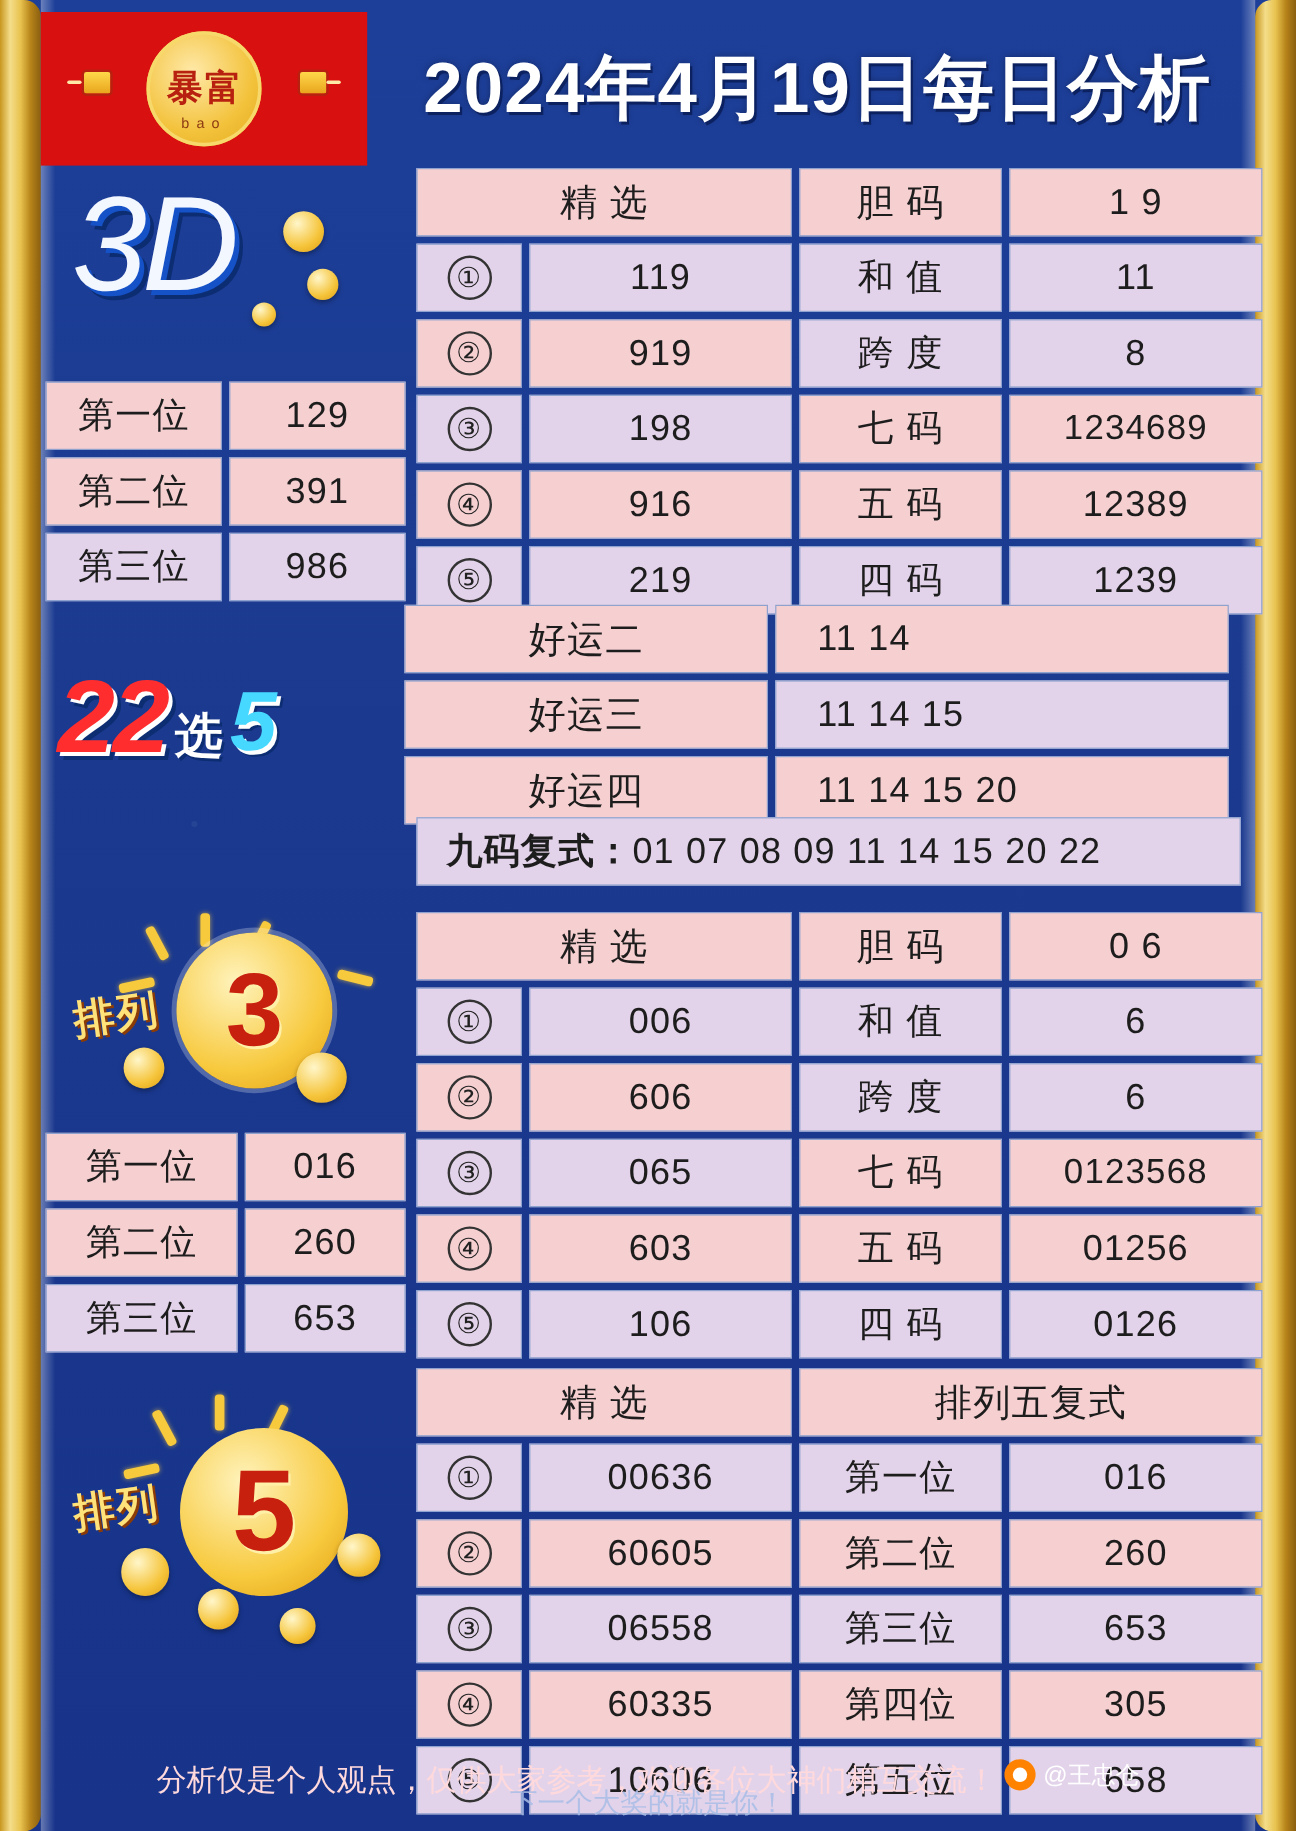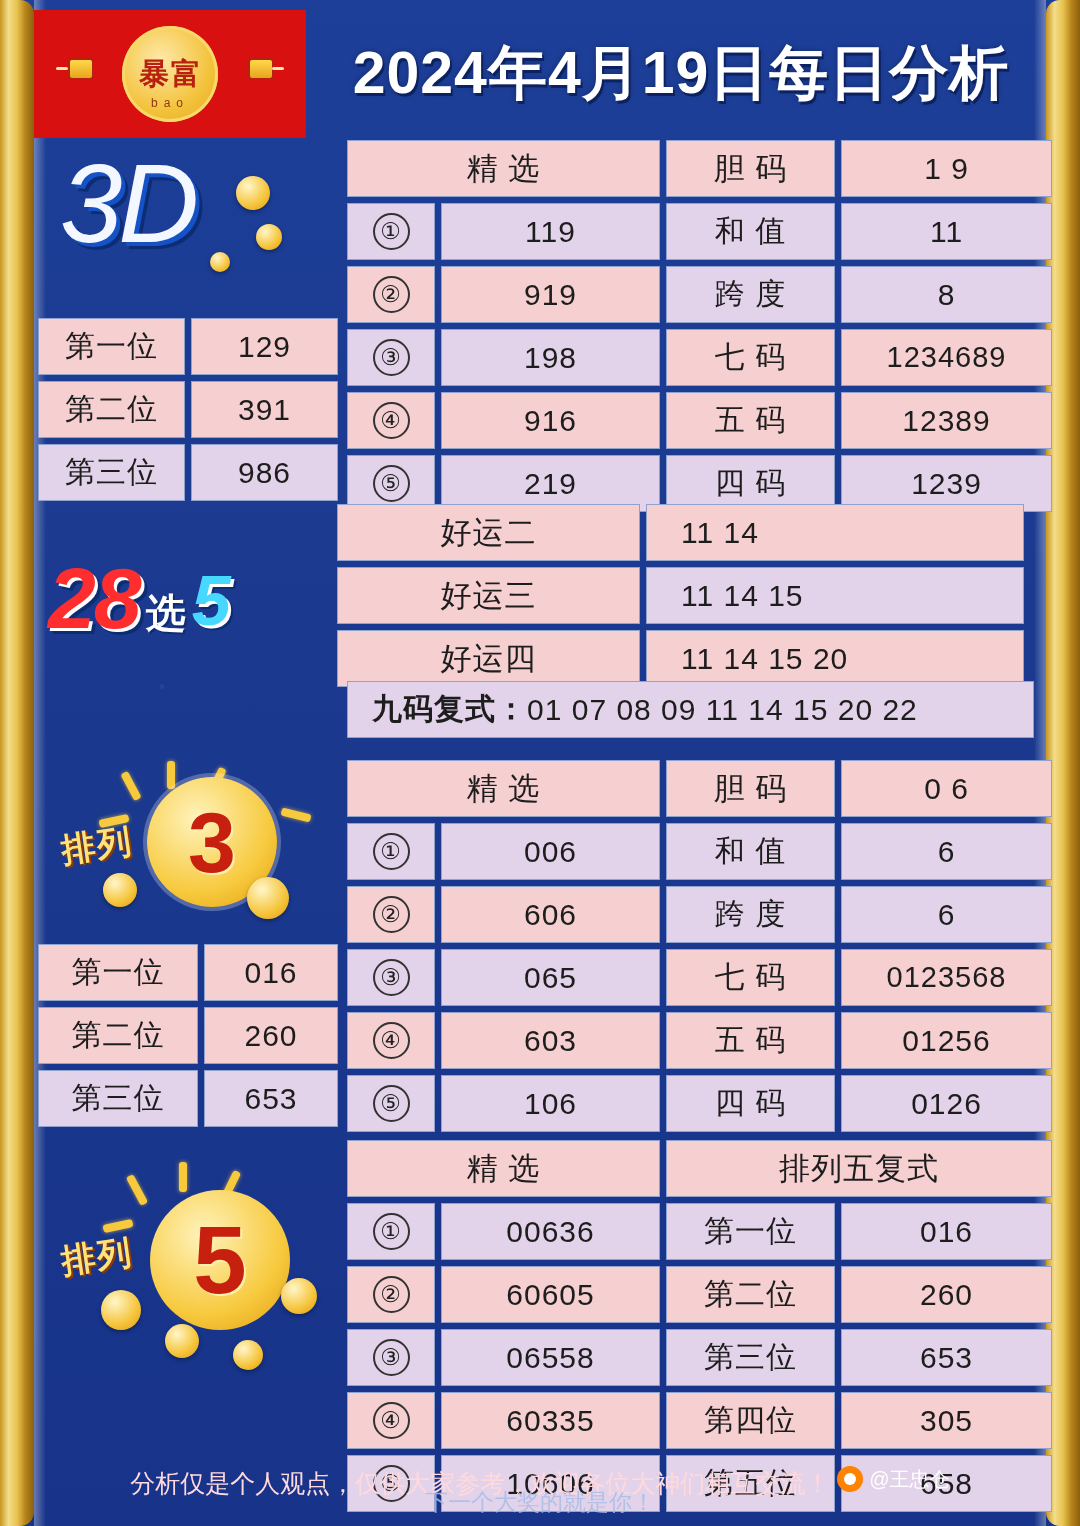--- a/index.html
+++ b/index.html
@@ -353,21 +353,21 @@
     <div class="cell pink">第一位</div>
     <div class="cell pink">129</div>
     <div class="cell pink">第二位</div>
     <div class="cell pink">391</div>
     <div class="cell lilac">第三位</div>
     <div class="cell lilac">986</div>
   </div>
 
   <div class="logo-22">
     <div style="display:flex;align-items:flex-end;gap:6px;">
-      <span class="l22-num">28</span>
+      <span class="l22-num">22</span>
       <span class="l22-mid">选</span>
       <span class="l22-5">5</span>
     </div>
   </div>
 
   <div class="grid" id="sec22">
     <div class="cell pink head">好运二</div>
     <div class="cell pink left">11  14</div>
     <div class="cell lilac head">好运三</div>
     <div class="cell lilac left">11  14  15</div>

